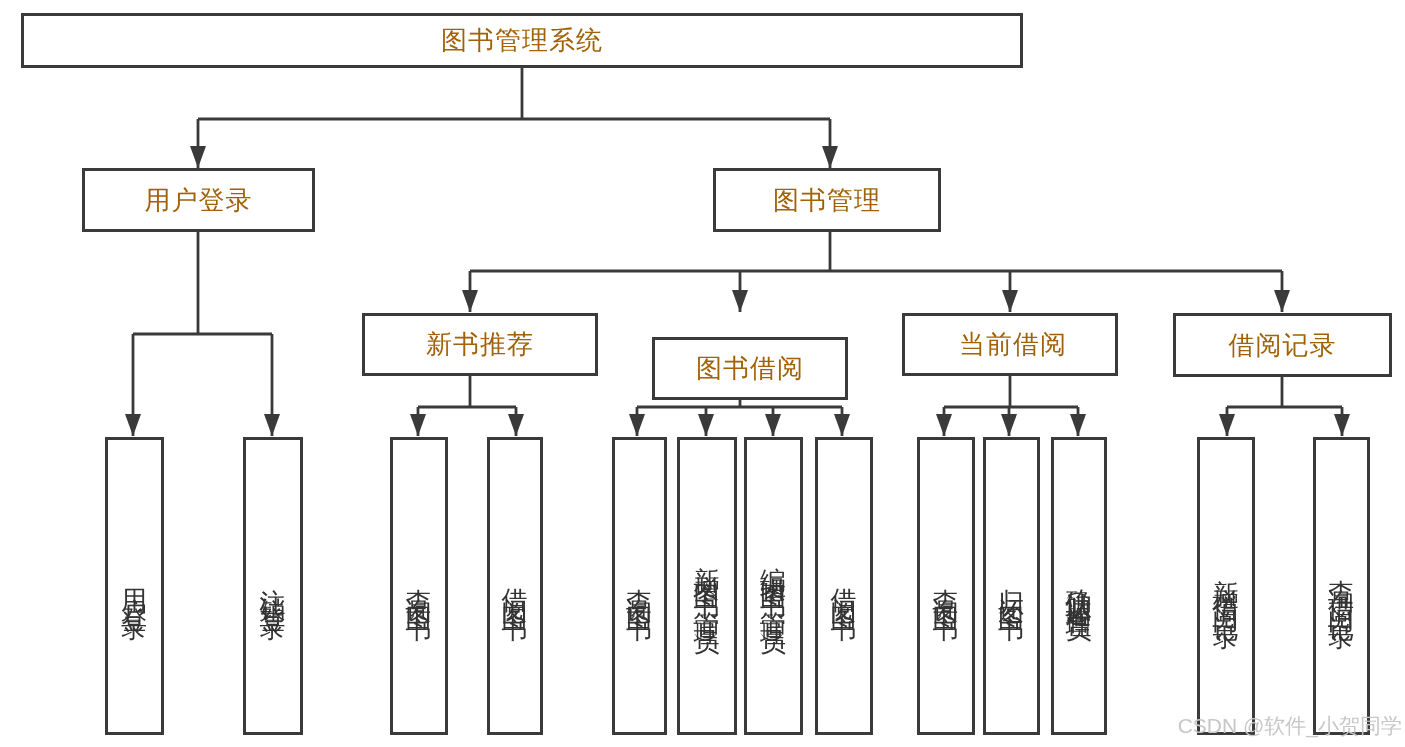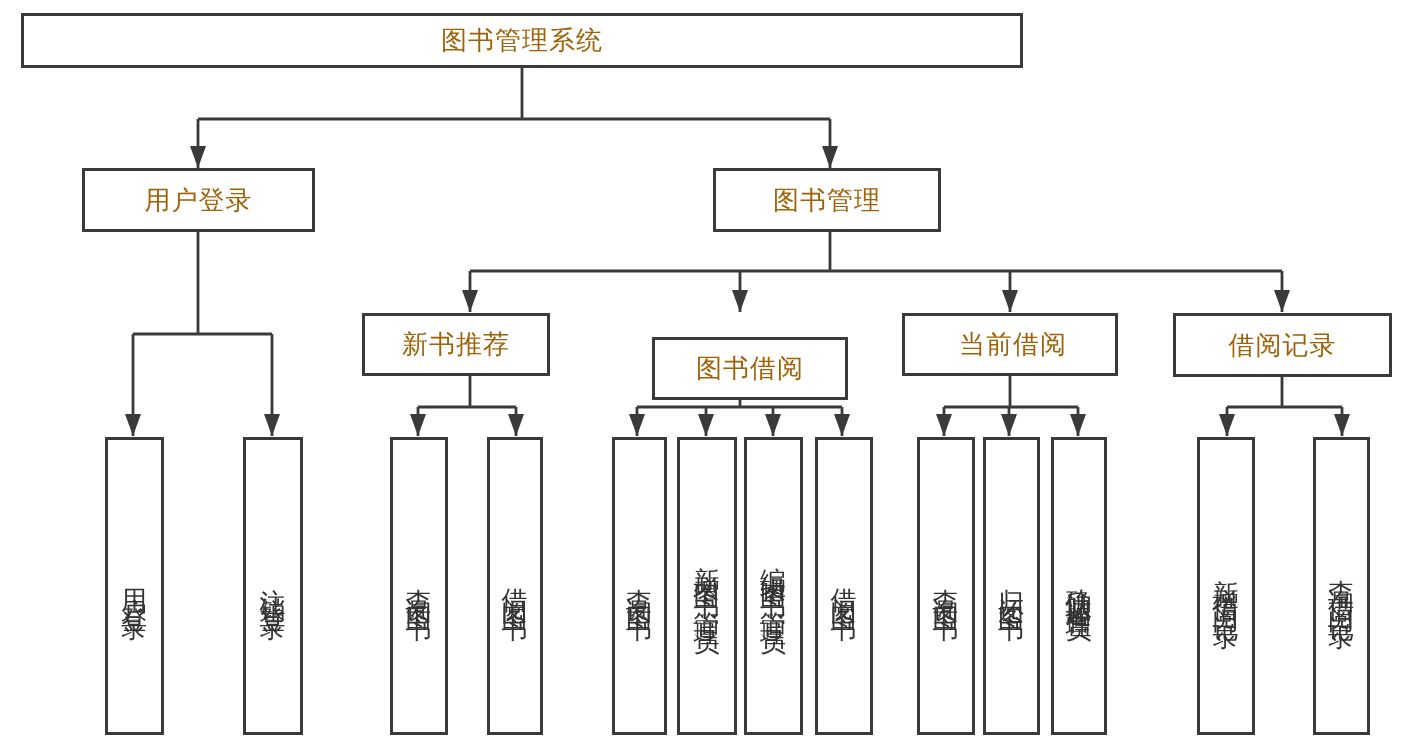--- a/index.html
+++ b/index.html
@@ -72,21 +72,21 @@
     <polygon points="1070,414 1086,414 1078,436"></polygon>
     <polygon points="1219,414 1235,414 1227,436"></polygon>
     <polygon points="1334,414 1350,414 1342,436"></polygon>
   </svg>
 
   <div class="node" style="left:21px;top:13px;width:1002px;height:55px;">图书管理系统</div>
 
   <div class="node" style="left:82px;top:168px;width:233px;height:64px;">用户登录</div>
   <div class="node" style="left:713px;top:168px;width:228px;height:64px;">图书管理</div>
 
-  <div class="node" style="left:362px;top:313px;width:188px;height:63px;">新书推荐</div>
+  <div class="node" style="left:362px;top:313px;width:236px;height:63px;">新书推荐</div>
   <div class="node" style="left:652px;top:313px;width:196px;height:63px;margin-top:24px;">图书借阅</div>
   <div class="node" style="left:902px;top:313px;width:216px;height:63px;padding-left:6px;">当前借阅</div>
   <div class="node" style="left:1173px;top:313px;width:219px;height:64px;">借阅记录</div>
 
   <div class="vnode" style="left:105px;top:437px;width:59px;height:298px;">
     <span>用户登录</span>
   </div>
   <div class="vnode" style="left:243px;top:437px;width:60px;height:298px;">
     <span>注销登录</span>
   </div>
@@ -121,14 +121,15 @@
     <span>确认归还（管理员）</span>
   </div>
 
   <div class="vnode" style="left:1197px;top:437px;width:58px;height:298px;">
     <span>新增借阅记录</span>
   </div>
   <div class="vnode" style="left:1313px;top:437px;width:57px;height:298px;">
     <span>查询借阅记录</span>
   </div>
 
+  <div class="watermark">CSDN @软件_小贺同学</div>
 
 </div>
 
 </body></html>

